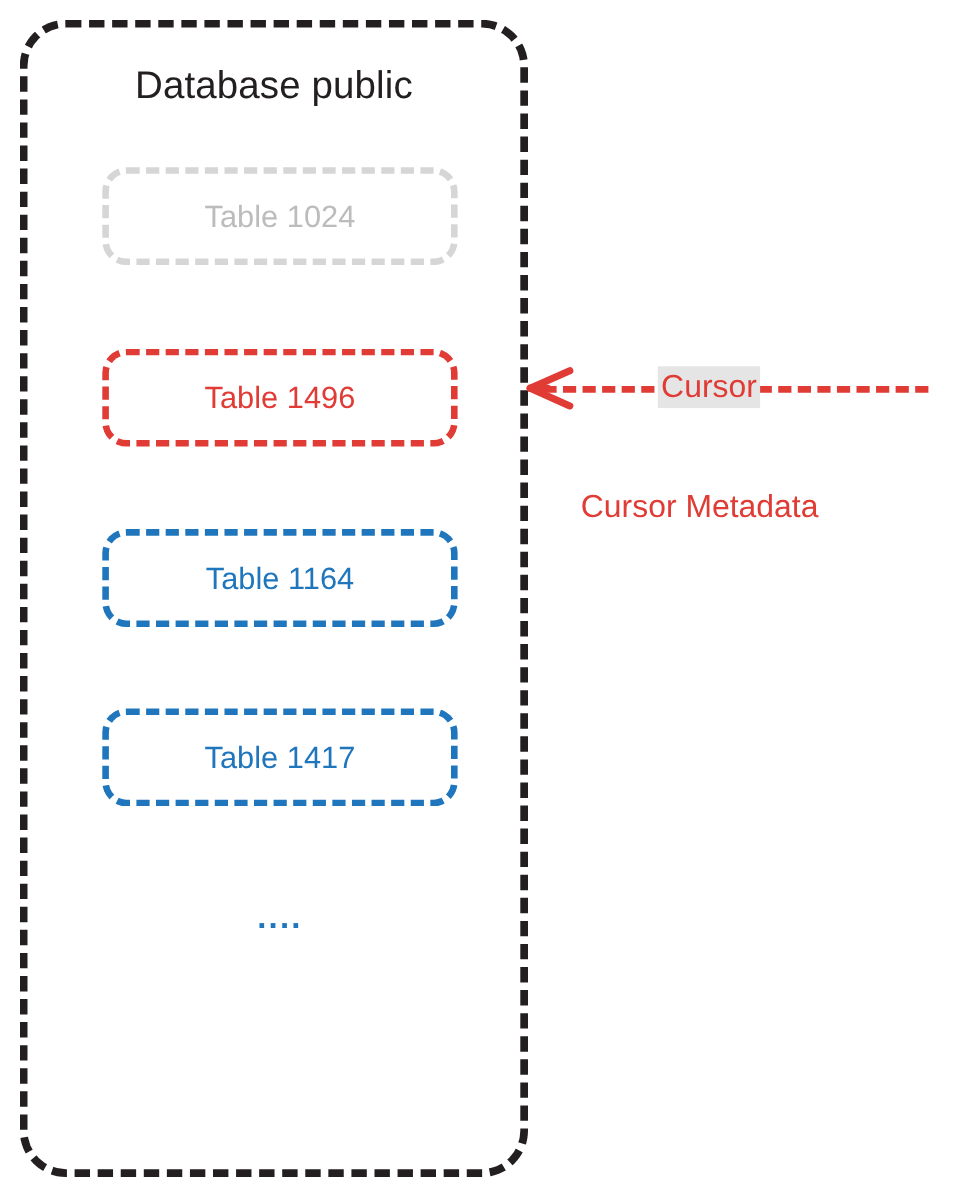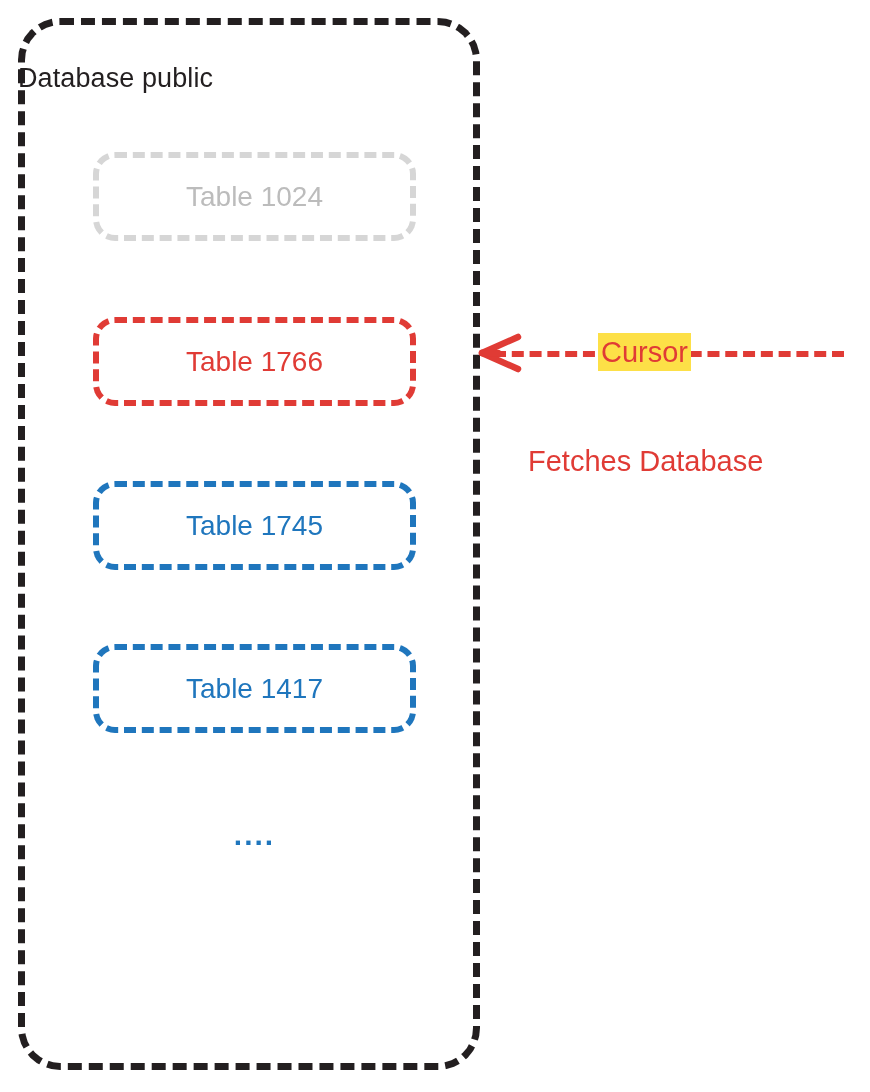--- a/index.html
+++ b/index.html
@@ -29,22 +29,22 @@
     box-sizing: border-box;
     border: 7px dashed #231f20;
     border-radius: 42px;
   }
 
   .db-title {
     position: absolute;
     left: 18px;
     top: 58px;
     width: 462px;
-    text-align: left;
-    font-size: 27px;
+    text-align: center;
+    font-size: 35px;
     line-height: 40px;
     color: #231f20;
     letter-spacing: 0.1px;
     white-space: nowrap;
   }
 
   
   .table-box {
     position: absolute;
     left: 93px;
@@ -123,21 +123,21 @@
     height: 0;
     border-top: 6px dashed #e03b35;
   }
   .cursor-label {
     position: absolute;
     left: 120px;
     top: 3px;
     font-size: 29px;
     line-height: 38px;
     color: #e03b35;
-    background: #fde047;
+    background: #e5e5e5;
     padding: 0 3px;
     white-space: nowrap;
   }
 
   .fetch-label {
     position: absolute;
     left: 528px;
     top: 442px;
     font-size: 29px;
     line-height: 38px;
@@ -152,38 +152,38 @@
 
   <div class="db-container"></div>
 
   <div class="db-title">Database public</div>
 
   <div class="table-box faded box-1024">
     <span class="table-label">Table 1024</span>
   </div>
 
   <div class="table-box active box-1025">
-    <span class="table-label">Table 1766</span>
+    <span class="table-label">Table 1496</span>
   </div>
 
   <div class="table-box normal box-1026">
-    <span class="table-label">Table 1745</span>
+    <span class="table-label">Table 1164</span>
   </div>
 
   <div class="table-box normal box-1027">
     <span class="table-label">Table 1417</span>
   </div>
 
   <div class="ellipsis">....</div>
 
 
   <div class="cursor-group">
     <div class="cursor-line"></div>
     <svg class="cursor-arrow" viewBox="0 0 46 46">
       <path d="M4 23 L40 7 M4 23 L40 39" fill="none" stroke="#e03b35" stroke-width="6.5" stroke-linecap="round" stroke-linejoin="round"></path>
       <path d="M4 23 L20 23" fill="none" stroke="#e03b35" stroke-width="6.5" stroke-linecap="round"></path>
     </svg>
     <div class="cursor-label">Cursor</div>
   </div>
 
-  <div class="fetch-label">Fetches Database</div>
+  <div class="fetch-label">Cursor Metadata</div>
 
 </div>
 
 </body></html>

